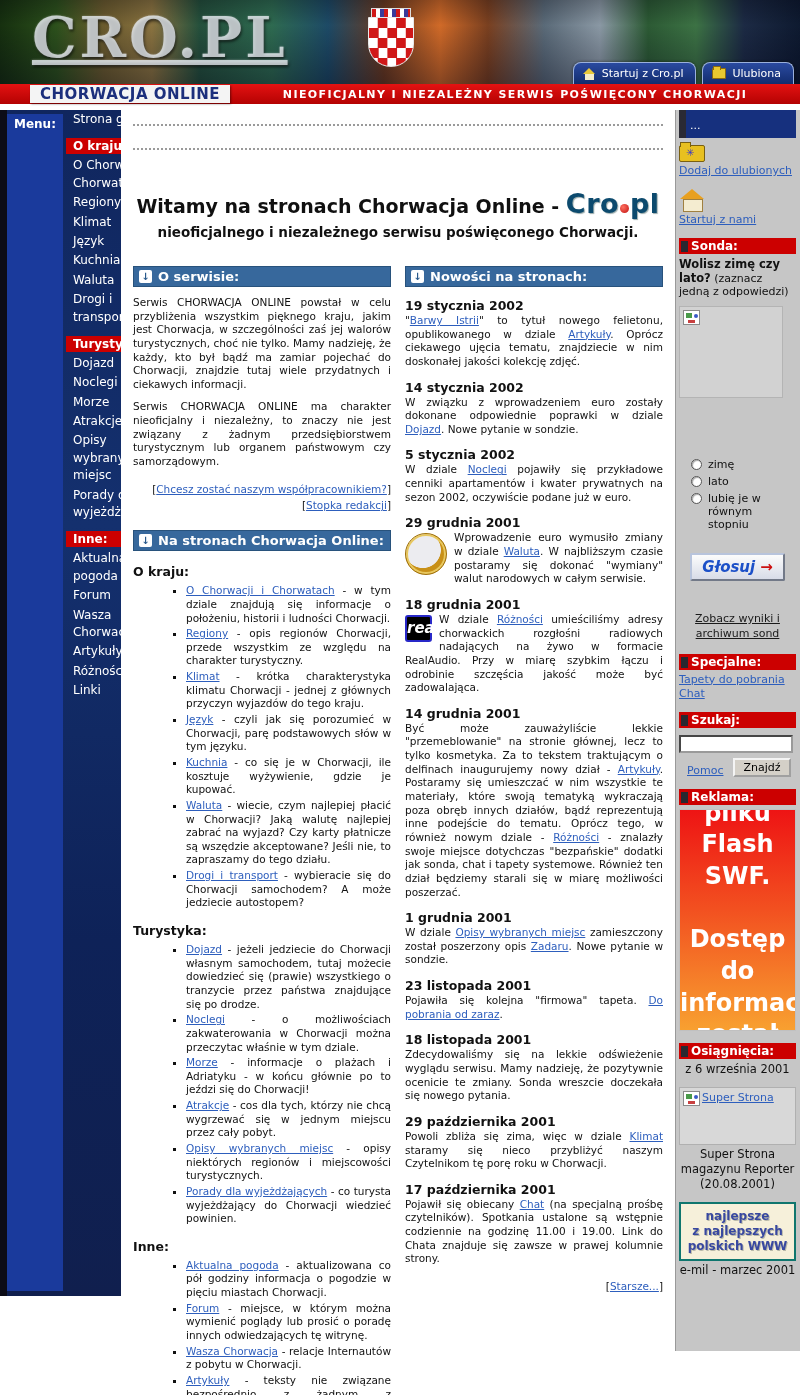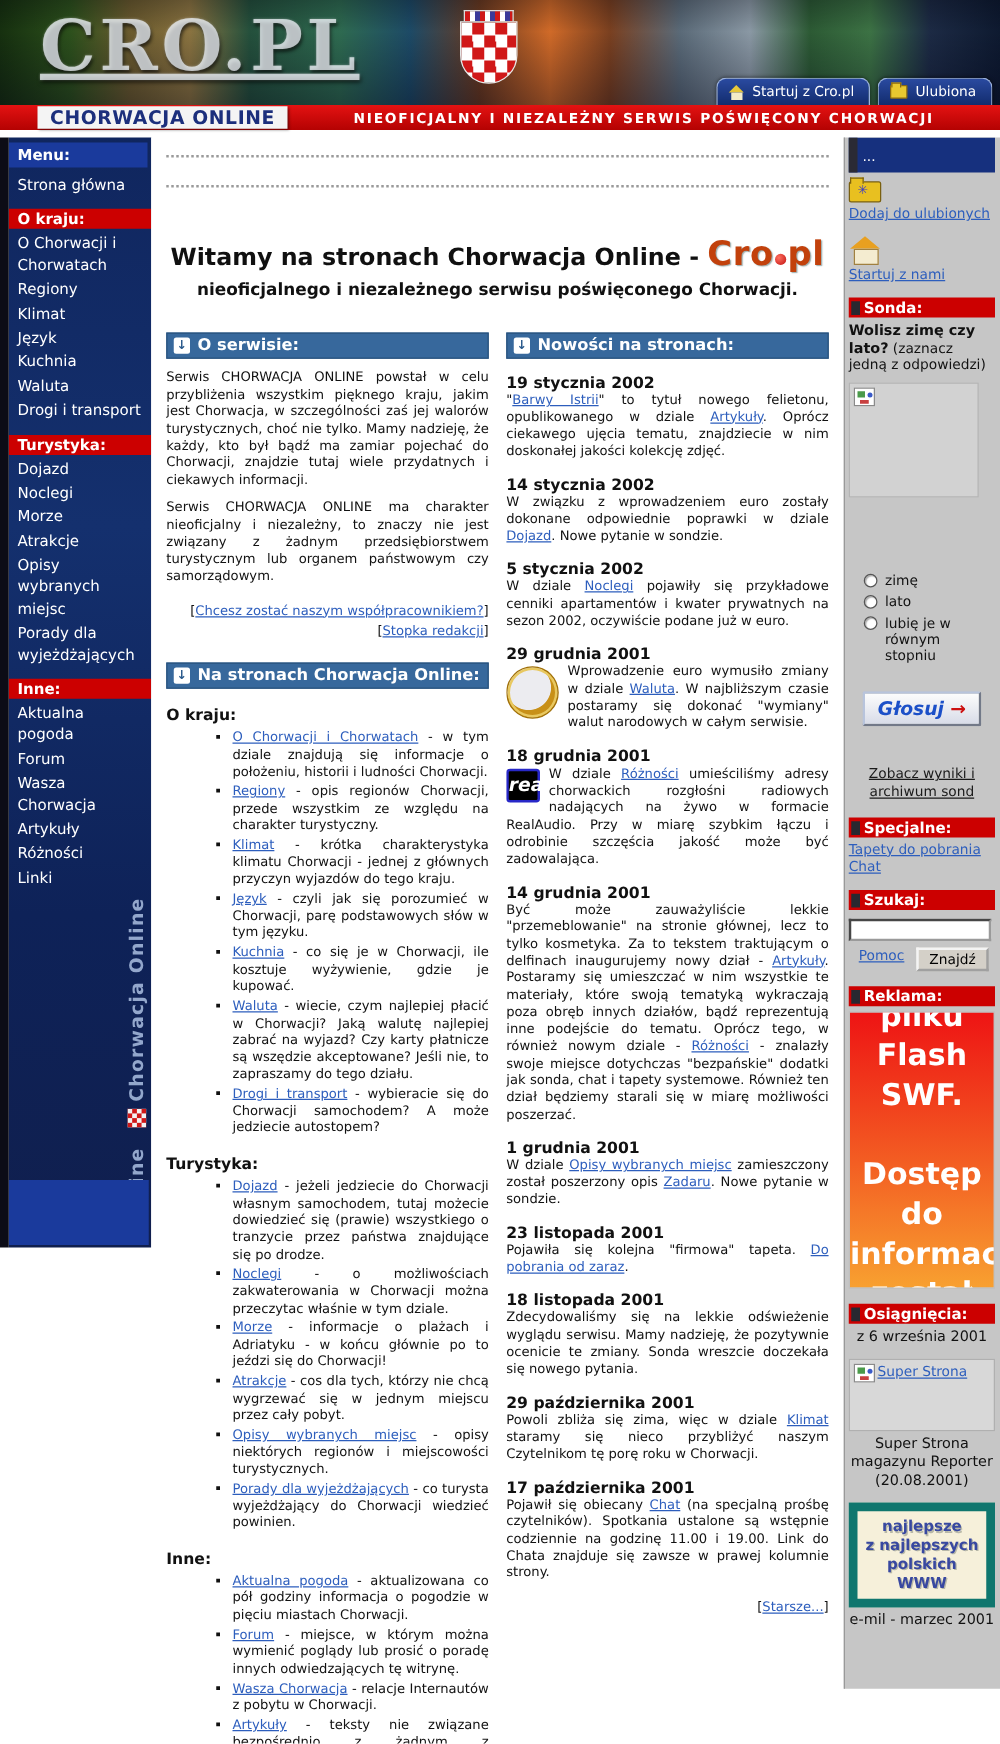--- a/index.html
+++ b/index.html
@@ -26,38 +26,38 @@
 
   
   .redbar { height:20px; background:linear-gradient(#e41212,#b40202); display:flex; align-items:center; }
   .brand-box { background:#f4f4f4; color:#1c2f7c; font-weight:bold; font-size:15px; line-height:18px; height:18px; padding:0 10px; margin-left:30px; letter-spacing:.5px; box-shadow:1px 1px 2px rgba(0,0,0,.45); white-space:nowrap; }
   .tagline { flex:1; text-align:center; color:#fff; font-weight:bold; font-size:11px; letter-spacing:1.4px; }
 
   
   .body-row { display:flex; align-items:stretch; background:#fff; padding-top:6px; }
 
   
-  .lsb { width:121px; flex:0 0 121px; height:888px; overflow:hidden; display:flex; flex-direction:column;
+  .lsb { width:121px; flex:0 0 121px; height:1186px; overflow:hidden; display:flex; flex-direction:row;
     background:linear-gradient(180deg,#10265e 0%,#14306e 35%,#0e2258 70%,#101f4e 100%); border-left:7px solid #0c0c16; }
   .menu-header { background:#1a3a9c; color:#fff; font-weight:bold; font-size:12px; padding:3px 7px; margin:4px 3px 5px 0; }
   .menu-item { color:#fff; font-size:12px; line-height:1.45; padding:1px 7px; cursor:pointer; }
   .menu-red { background:#cc0000; color:#fff; font-weight:bold; font-size:12px; padding:1px 7px; margin-top:9px; margin-bottom:2px; }
   .lsb-deco { flex:1; position:relative; overflow:hidden; }
   .deco-item { position:absolute; right:3px; display:flex; flex-direction:column; align-items:center; gap:6px; }
   .deco-text { writing-mode:vertical-rl; transform:rotate(180deg); color:#93a7cc; font-size:15px; font-weight:bold; letter-spacing:1px; white-space:nowrap; }
   .checker { width:15px; height:15px; background:repeating-conic-gradient(#d01818 0 90deg,#f2f2f2 0 180deg); background-size:7.5px 7.5px; }
   .lsb-bottom { height:52px; background:#1a3a9c; margin:0 2px 2px 0; }
 
   
   .main { flex:1; min-width:0; background:#fff; padding:0 12px; min-height:1270px; }
   .dotline { border-top:2px dotted #9a9a9a; height:0; }
   .dl1 { margin-top:14px; } .dl2 { margin-top:22px; }
   .welcome { text-align:center; margin-top:38px; }
   .welcome-l1 { font-size:19px; font-weight:bold; color:#101010; }
-  .logo-cro,.logo-pl { color:#c2410c; font-size:27px; font-weight:bold; text-shadow:1px 1px 1px #9aa; letter-spacing:.5px; }
+  .logo-cro,.logo-pl { color:#0c4a6e; font-size:27px; font-weight:bold; text-shadow:1px 1px 1px #9aa; letter-spacing:.5px; }
   .logo-dot { display:inline-block; width:9px; height:9px; border-radius:50%; background:radial-gradient(circle at 35% 35%, #ff7060, #c01010); margin:0 1px; }
   .welcome-l2 { font-size:13.5px; font-weight:bold; margin-top:5px; }
   .cols { display:flex; gap:14px; margin-top:26px; align-items:flex-start; }
   .col { flex:1; min-width:0; }
   .sec-head { background:#37689c; color:#fff; font-weight:bold; font-size:13px; padding:2px 5px; display:flex; align-items:center; gap:6px; border:1px solid #28527c; }
   .sec-ico { width:13px; height:13px; flex:0 0 13px; background:#fff; color:#2a5a8c; border-radius:2px; font-size:10px; line-height:13px; text-align:center; font-weight:bold; }
   .sec-ico::before { content:"\2193"; }
   .bodytxt, .news-p, .itemlist { font-size:10.5px; line-height:1.3; text-align:justify; }
   .about p { margin:9px 0; }
   .about-links { text-align:right; font-size:10.5px; margin-top:12px; line-height:1.6; }
@@ -90,29 +90,29 @@
   .broken .b1 { left:2px; top:2px; width:6px; height:5px; background:#4a9a4a; }
   .broken .b2 { left:10px; top:3px; width:4px; height:4px; background:#3a5ac8; border-radius:50%; }
   .broken .b3 { left:4px; top:9px; width:7px; height:3px; background:#c84040; }
   .radio-row { display:flex; align-items:flex-start; gap:6px; padding-left:12px; margin:4px 0; cursor:pointer; }
   .radio { flex:0 0 11px; width:11px; height:11px; margin-top:1px; border-radius:50%; background:#fff; border:1px solid #555; box-shadow:inset 1px 1px 1px #aaa; }
   .vote-btn { display:flex; align-items:center; gap:5px; margin:22px auto 0; background:linear-gradient(#fcfcfc,#d8dce8); border:2px outset #b8c4dc; border-radius:2px; color:#1c50c8; font-weight:bold; font-style:italic; font-size:15px; padding:3px 10px; cursor:pointer; font-family:"DejaVu Sans",sans-serif; }
   .vote-arrow { color:#cc1010; font-style:normal; font-weight:bold; }
   .results-link { display:block; text-align:center; margin:30px 2px 4px; color:#1a1a1a; text-decoration:underline; cursor:pointer; line-height:1.4; }
   .sp-link { display:block; color:#2d5ebd; text-decoration:underline; cursor:pointer; margin:1px 0; }
   .search-input { width:114px; height:18px; border:2px inset #9a9a9a; background:#fff; margin:4px 0 5px; font-size:11px; padding:0 2px; }
-  .search-row { display:flex; align-items:flex-start; gap:10px; padding-left:8px; }
+  .search-row { display:flex; align-items:flex-end; gap:10px; padding-left:8px; }
   .btn-find { background:#d4d0c8; border:2px outset #f4f4f4; font-size:11px; padding:1px 8px; cursor:pointer; font-family:"DejaVu Sans",sans-serif; }
   .ad-box { margin-top:4px; height:222px; overflow:hidden; background:linear-gradient(180deg,#ee1414 0%,#f25020 45%,#f8a030 100%); border:1px solid #c0c0c0; color:#fff; text-align:center; font-size:24px; line-height:1.32;font-weight:bold; }
   .ad-inner { margin-top:-12px; }
   .ach-imgbox { background:#d8d8d8; border:1px solid #b0b0b0; padding:3px; margin:6px 0 2px; min-height:58px; }
   .ach-link { color:#2d5ebd; text-decoration:underline; cursor:pointer; display:block; text-align:center; line-height:1.35; }
   .ach-row { display:flex; gap:2px; }
   .ach-note { text-align:center; font-size:11.5px; margin:2px 0 10px; line-height:1.3; }
-  .www-badge { background:#f6f0da; border:7px solid #0f766e; color:#3848a0; font-weight:bold; text-align:center; font-size:12px; padding:5px 2px; margin:8px 0 2px; text-shadow:1px 1px 0 #b8b8a8; line-height:1.25; }
+  .www-badge { background:#f6f0da; border:2px solid #0f766e; color:#3848a0; font-weight:bold; text-align:center; font-size:12px; padding:5px 2px; margin:8px 0 2px; text-shadow:1px 1px 0 #b8b8a8; line-height:1.25; }
 </style>
 </head>
 <body>
 
 <div class="page">
 
   <div class="banner">
     <div class="cropl-text">CRO.PL</div>
     <div class="coat">
       <div class="coat-crown"></div>

